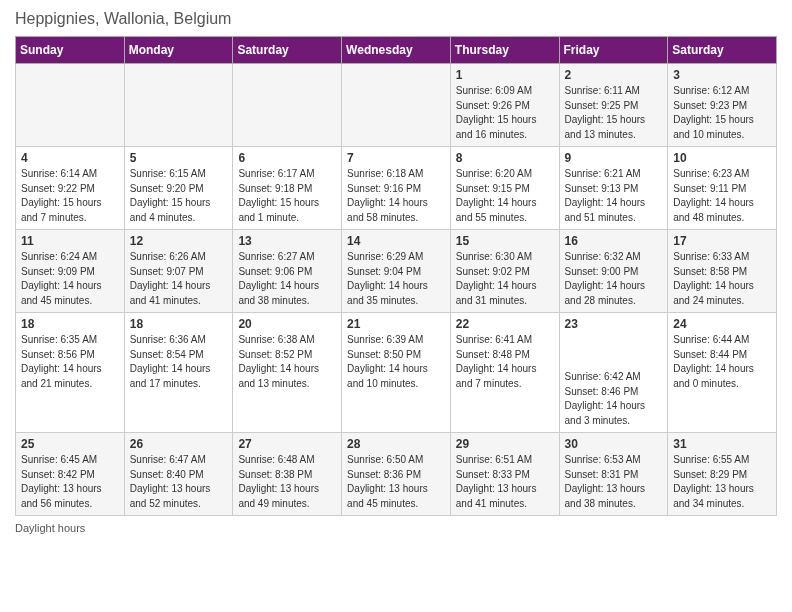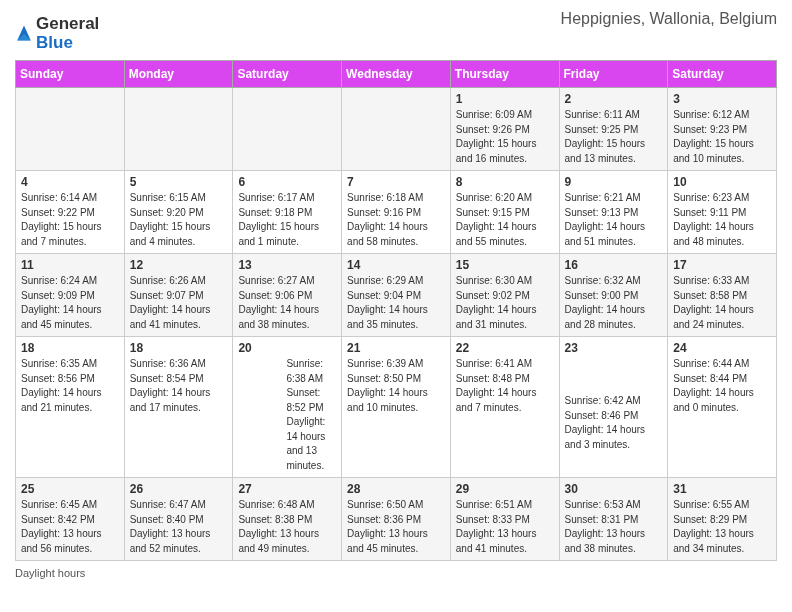--- a/index.html
+++ b/index.html
@@ -54,21 +54,21 @@
     .location-title {
       font-size: 16px;
       color: #555;
     }
     table {
       width: 100%;
       border-collapse: collapse;
       table-layout: fixed;
     }
     thead tr {
-      background-color: #d946ef;
+      background-color: #701a75;
       margin-left: 16px;
     }
     thead th {
       color: #fff;
       font-size: 12px;
       font-weight: bold;
       padding: 6px 4px;
       text-align: left;
       border: 1px solid #aaa;
     }
@@ -107,30 +107,20 @@
       margin-top: 6px;
       font-size: 11px;
       color: #555;
       text-align: left;
     }
   </style>
 </head>
 <body>
 
 <div class="header-area">
-  <div class="logo">
-    <svg class="logo-icon" viewBox="0 0 20 26">
-      <polygon points="2,22 10,4 18,22" fill="#1a6fc4"></polygon>
-      <polygon points="2,22 10,14 18,22" fill="#3399dd" opacity="0.6"></polygon>
-    </svg>
-    <div class="logo-text">
-      <span class="logo-general">General</span>
-      <span class="logo-blue">Blue</span>
-    </div>
-  </div>
   <div class="title-area">
     <div class="location-title">Heppignies, Wallonia, Belgium</div>
   </div>
 </div>
 
 <table>
   <thead>
     <tr>
     <th>Sunday</th>
         <th>Monday</th>
@@ -281,21 +271,21 @@
         </td>
         <td>
           <span class="day-number">18</span>
           <div class="day-info" style="white-space: pre-line;">Sunrise: 6:36 AM
 Sunset: 8:54 PM
 Daylight: 14 hours
 and 17 minutes.</div>
         </td>
         <td>
           <span class="day-number">20</span>
-          <div class="day-info" style="white-space: pre-line; margin-left: 48px;">Sunrise: 6:38 AM
+          <div class="day-info" style="white-space: pre-line;">Sunrise: 6:38 AM
 Sunset: 8:52 PM
 Daylight: 14 hours
 and 13 minutes.</div>
         </td>
         <td>
           <span class="day-number">21</span>
           <div class="day-info" style="white-space: pre-line;">Sunrise: 6:39 AM
 Sunset: 8:50 PM
 Daylight: 14 hours
 and 10 minutes.</div>

